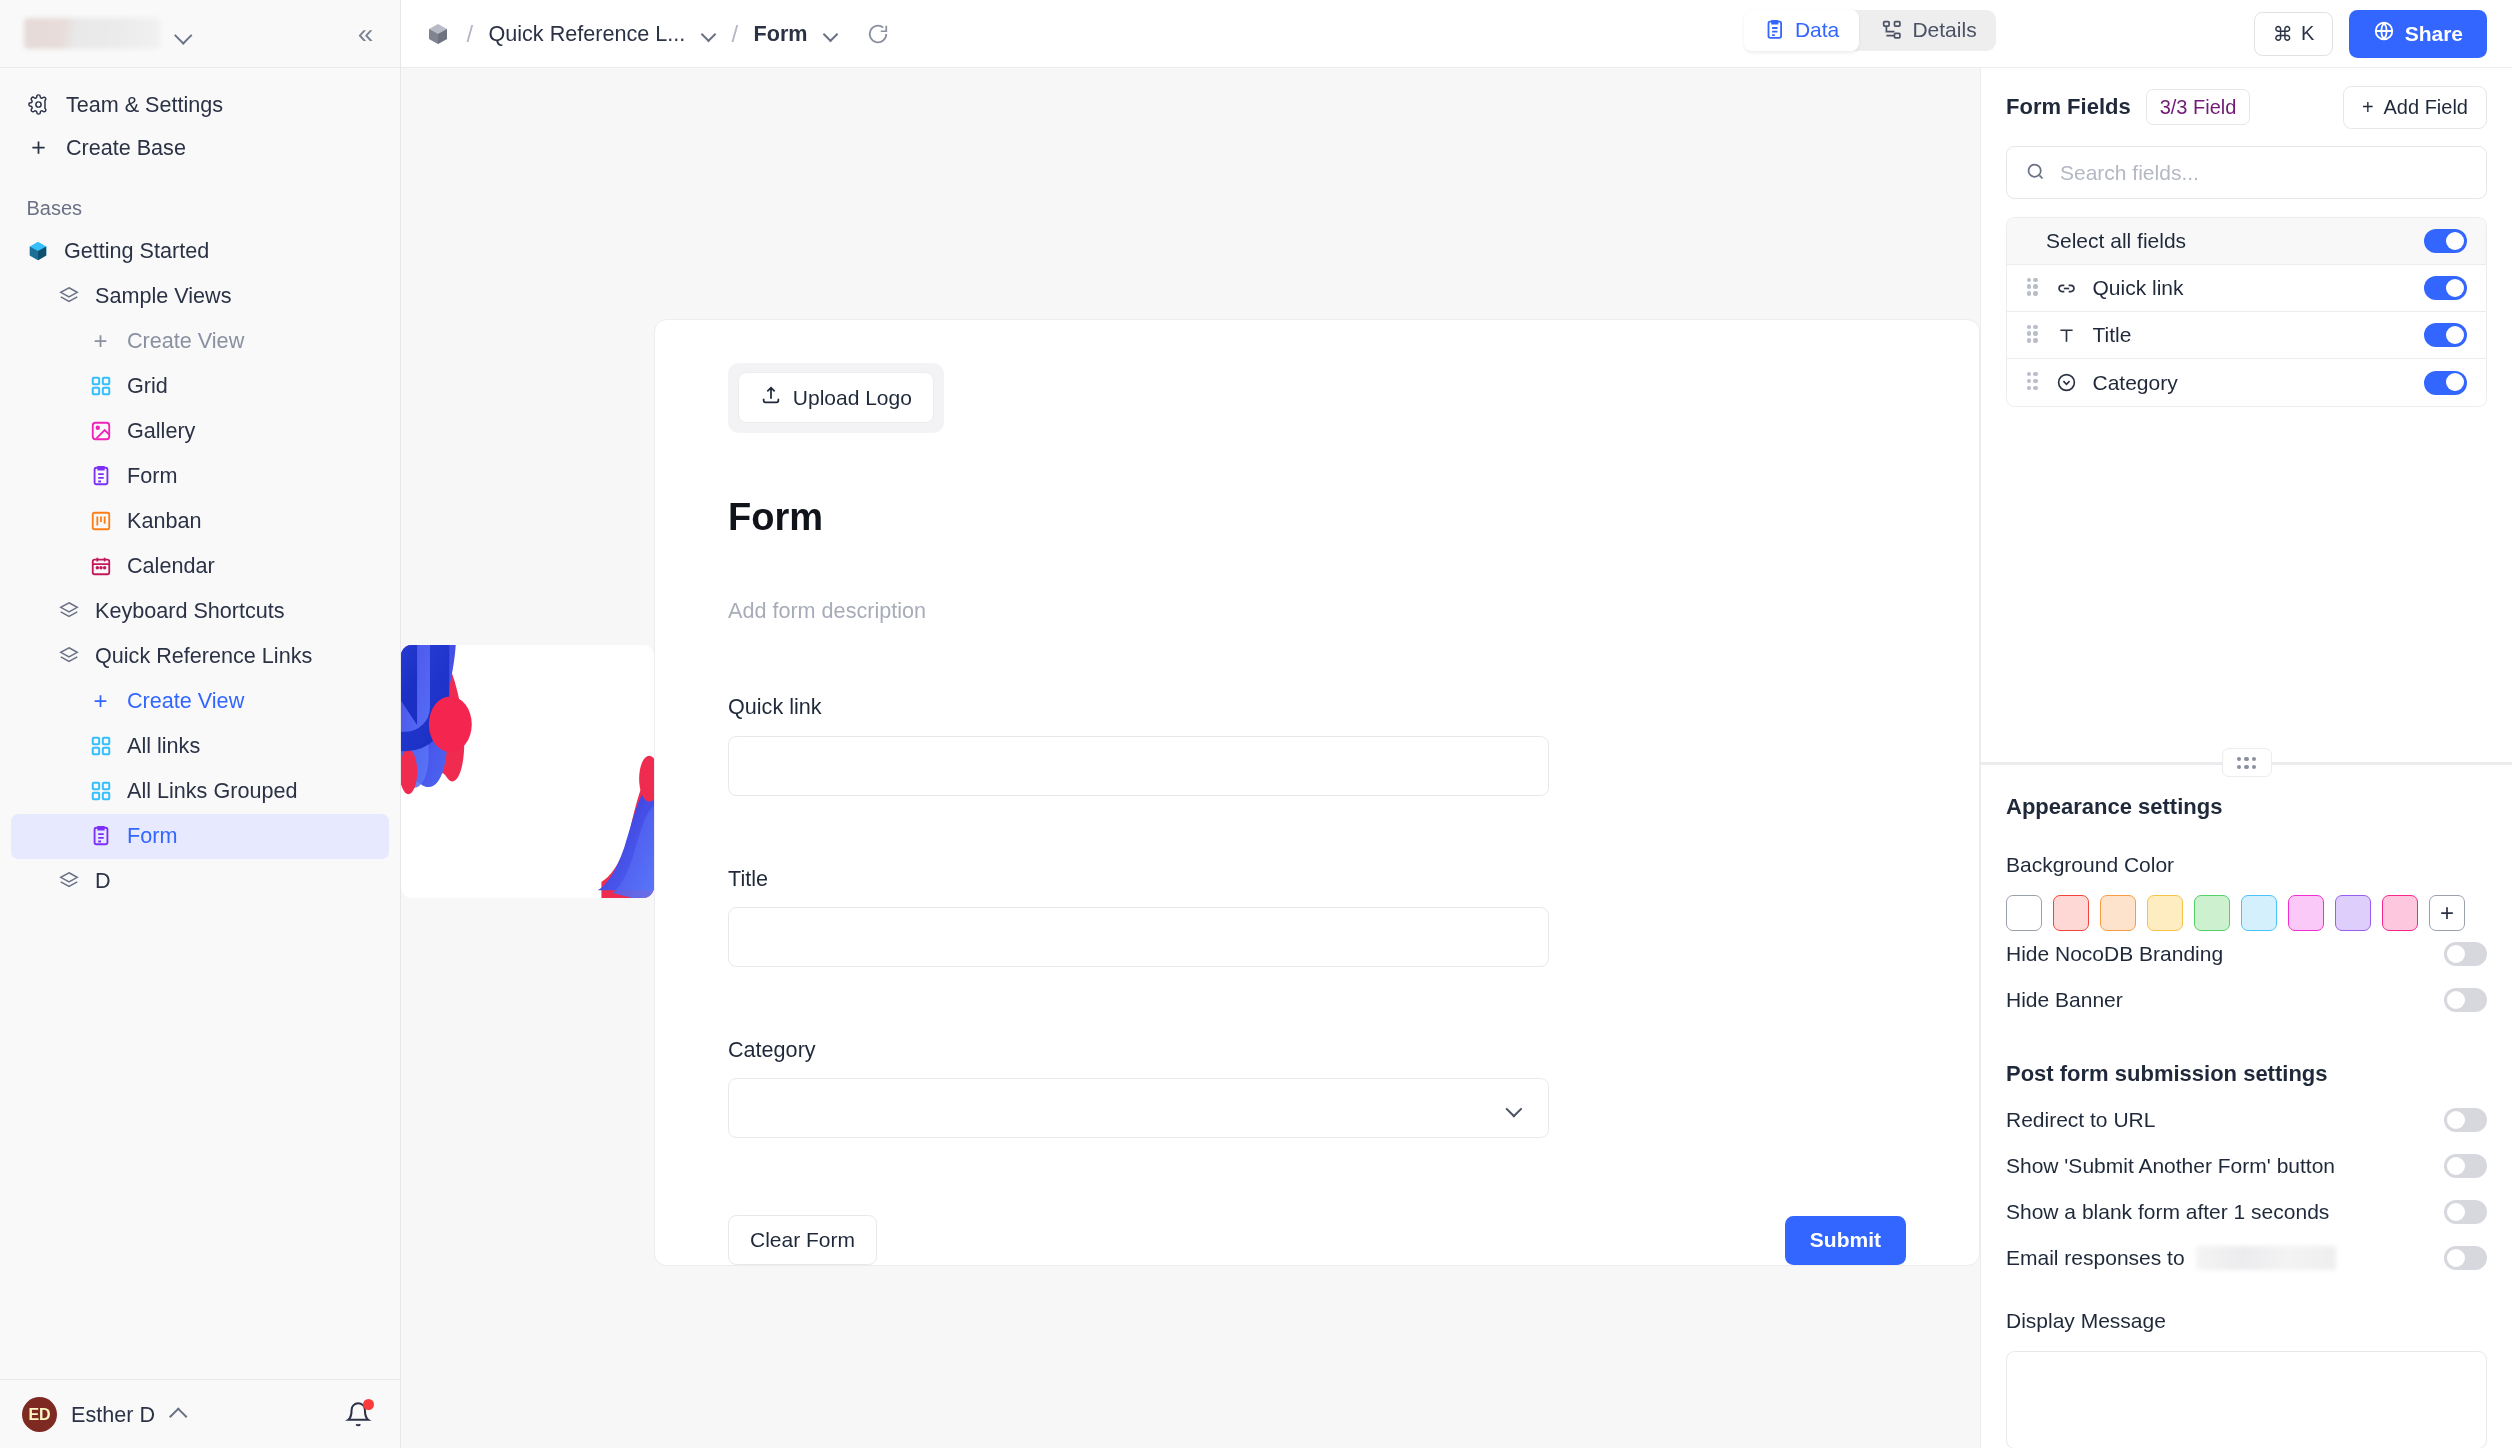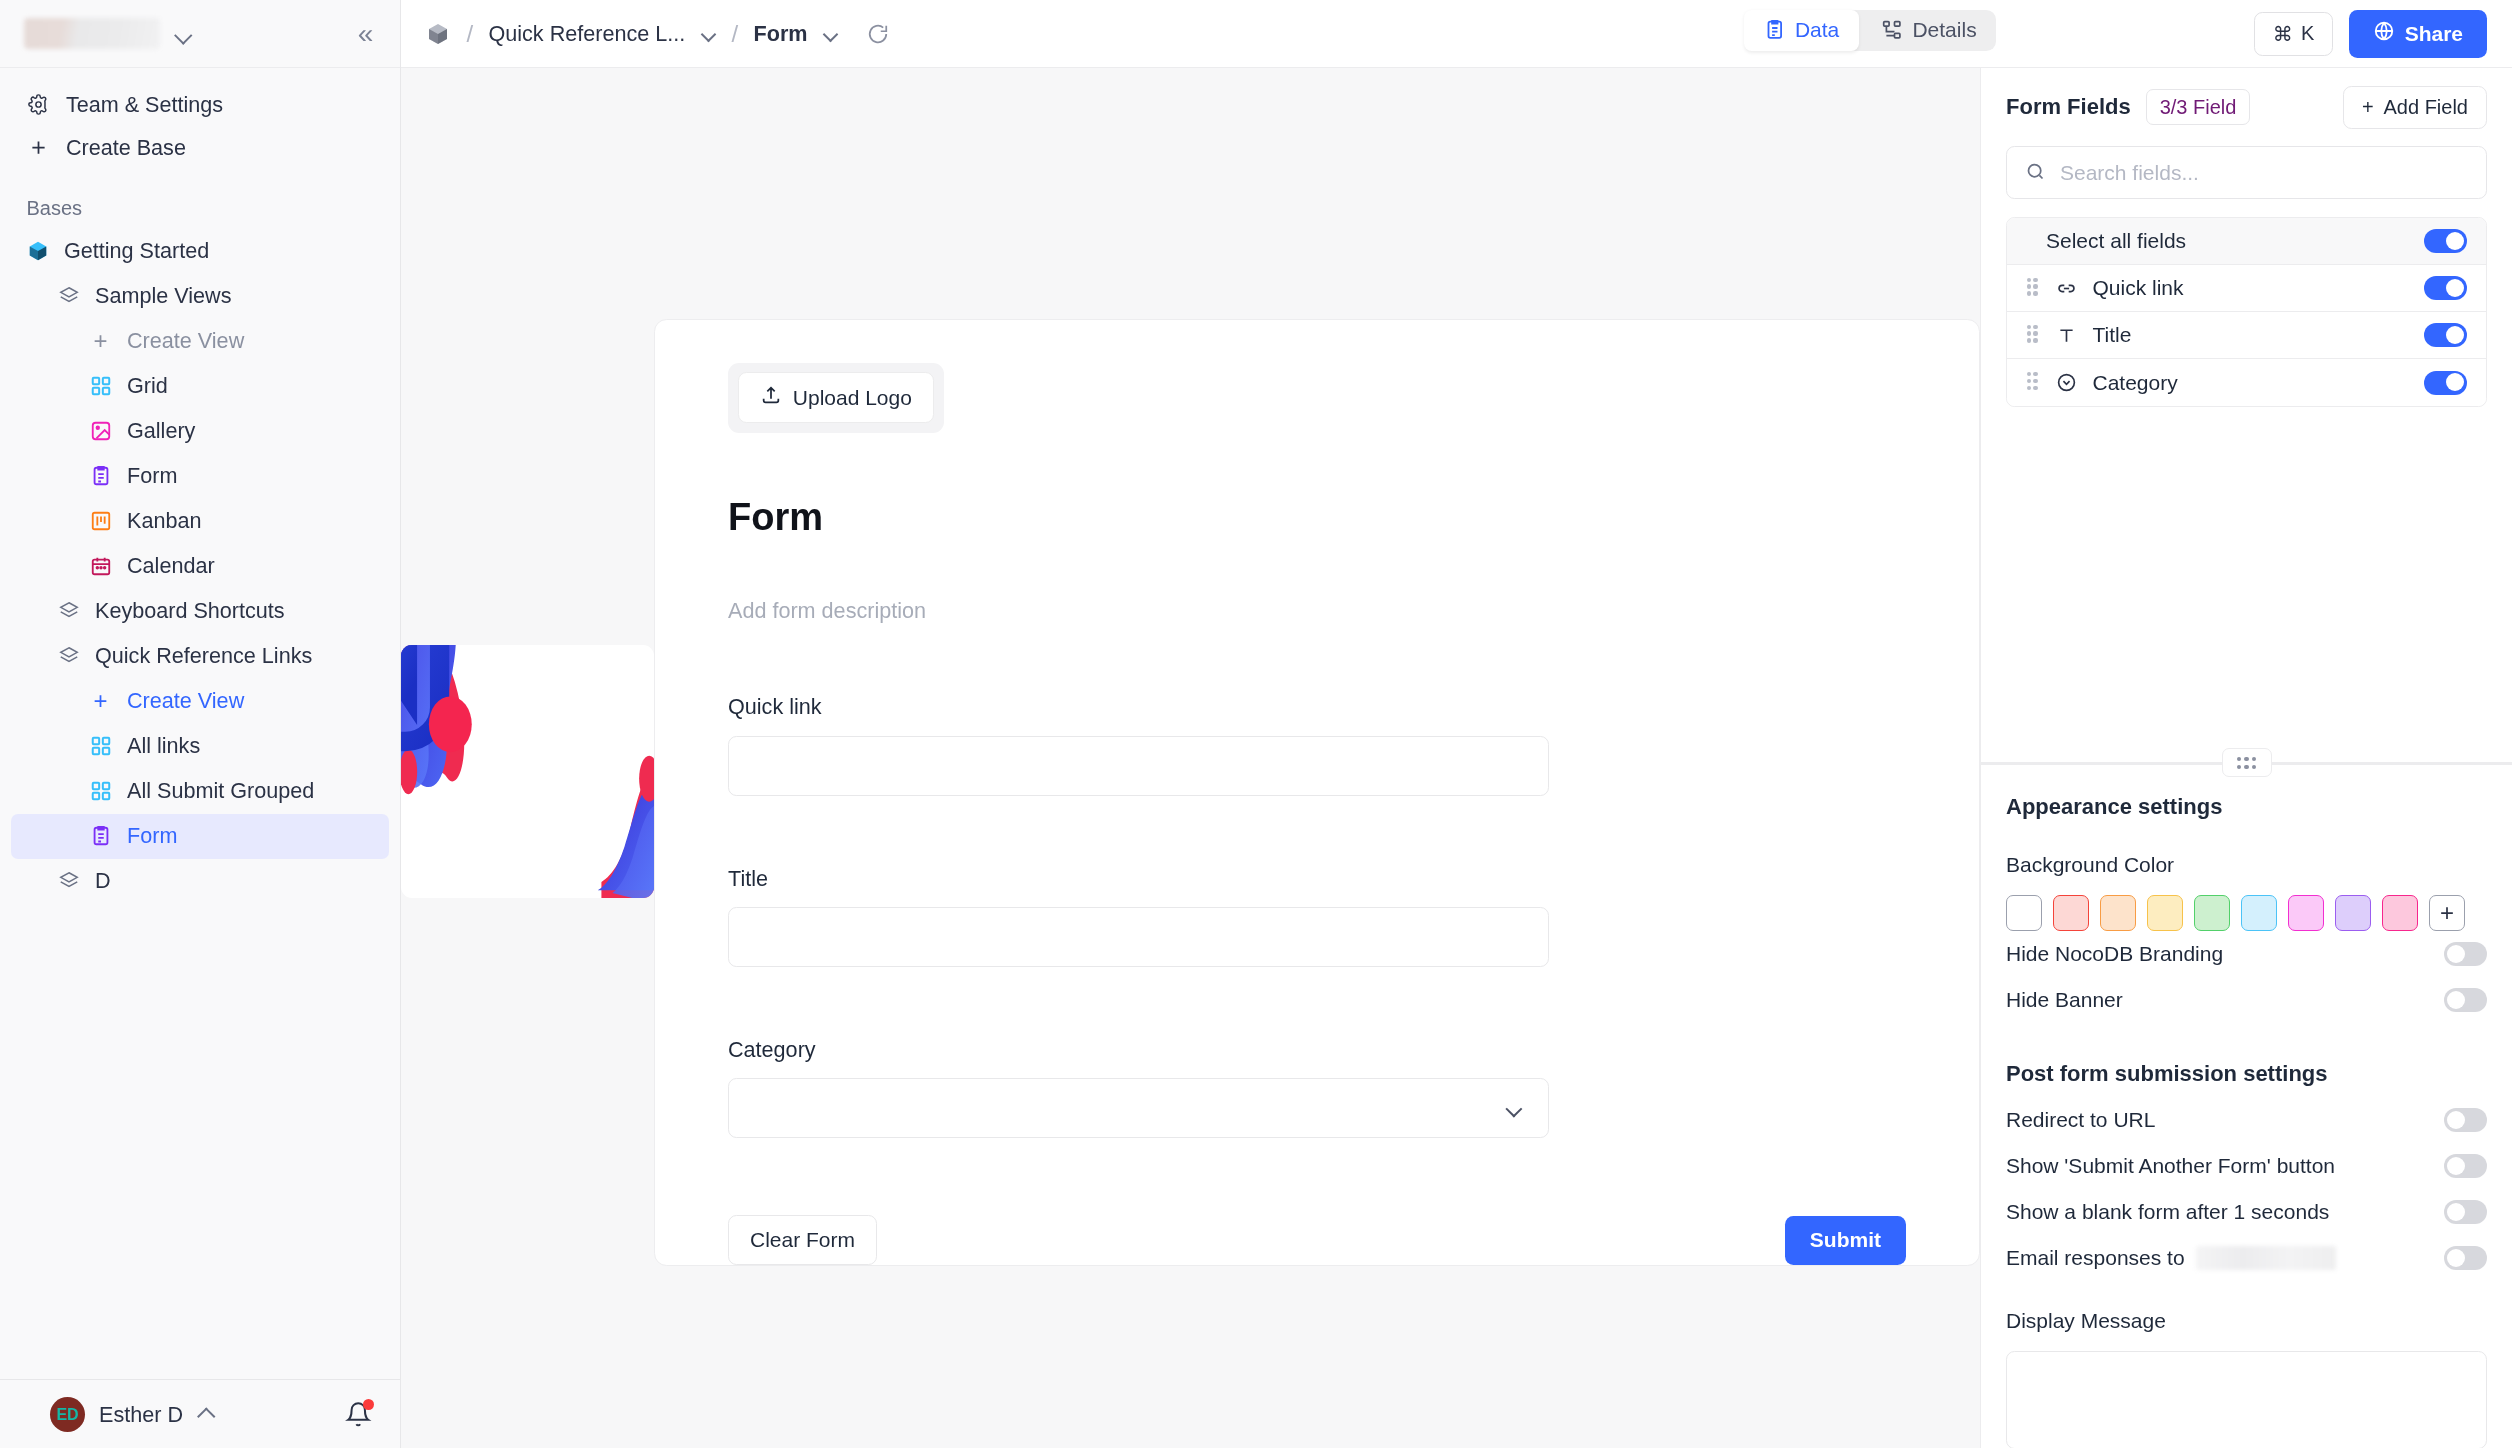--- a/index.html
+++ b/index.html
@@ -72,22 +72,22 @@
   .tree-row.muted { color: #8a90a0; }
   .tree-row.accent { color: #3366ff; }
   .plus-ico { font-size: 24px; line-height: 1; color: inherit; width: 25px; text-align: center; flex: 0 0 25px; }
 
   .user-bar {
     height: 70px; border-top: 1.4px solid #e7e7e9;
     display: flex; align-items: center; padding: 0 22px; gap: 14px;
   }
   .avatar {
     width: 35px; height: 35px; border-radius: 50%;
-    background: #7e2a22; color: #14b8a6; font-size: 16px; font-weight: bold;
-    display: flex; align-items: center; justify-content: center; flex: 0 0 35px; margin-left: 28px;
+    background: #7e2a22; color: #fef9c3; font-size: 16px; font-weight: bold;
+    display: flex; align-items: center; justify-content: center; flex: 0 0 35px;
   }
   .user-name { font-size: 21.6px; color: #2b3245; }
   .chev-up { width: 18px; height: 18px; position: relative; cursor: pointer; }
   .chev-up::before {
     content: ""; position: absolute; left: 2.8px; top: 4.9px;
     width: 10.5px; height: 10.5px;
     border-left: 2.8px solid #6a7184; border-top: 2.8px solid #6a7184;
     transform: rotate(45deg);
   }
   .bell-wrap { margin-left: auto; position: relative; width: 39px; height: 39px;
@@ -461,21 +461,21 @@
 
       <div class="tree-row lvl2">
         <span class="tico">
           <svg viewBox="0 0 24 24" fill="none" stroke="#36bffa" stroke-width="2.2">
               <rect x="3" y="3" width="7" height="7" rx="1"></rect>
               <rect x="14" y="3" width="7" height="7" rx="1"></rect>
               <rect x="3" y="14" width="7" height="7" rx="1"></rect>
               <rect x="14" y="14" width="7" height="7" rx="1"></rect>
             </svg>
         </span>
-        <span>All Submit Grouped</span>
+        <span>All Links Grouped</span>
       </div>
 
       <div class="tree-row lvl2 selected">
         <span class="tico">
           <svg viewBox="0 0 24 24" fill="none" stroke="#7b2ff7" stroke-width="2">
               <rect x="5" y="3" width="14" height="18" rx="2"></rect>
               <path d="M9 2h6v3H9z" fill="#7b2ff7"></path>
               <path d="M9 10h6M9 14h6M9 18h3"></path>
             </svg>
         </span>

